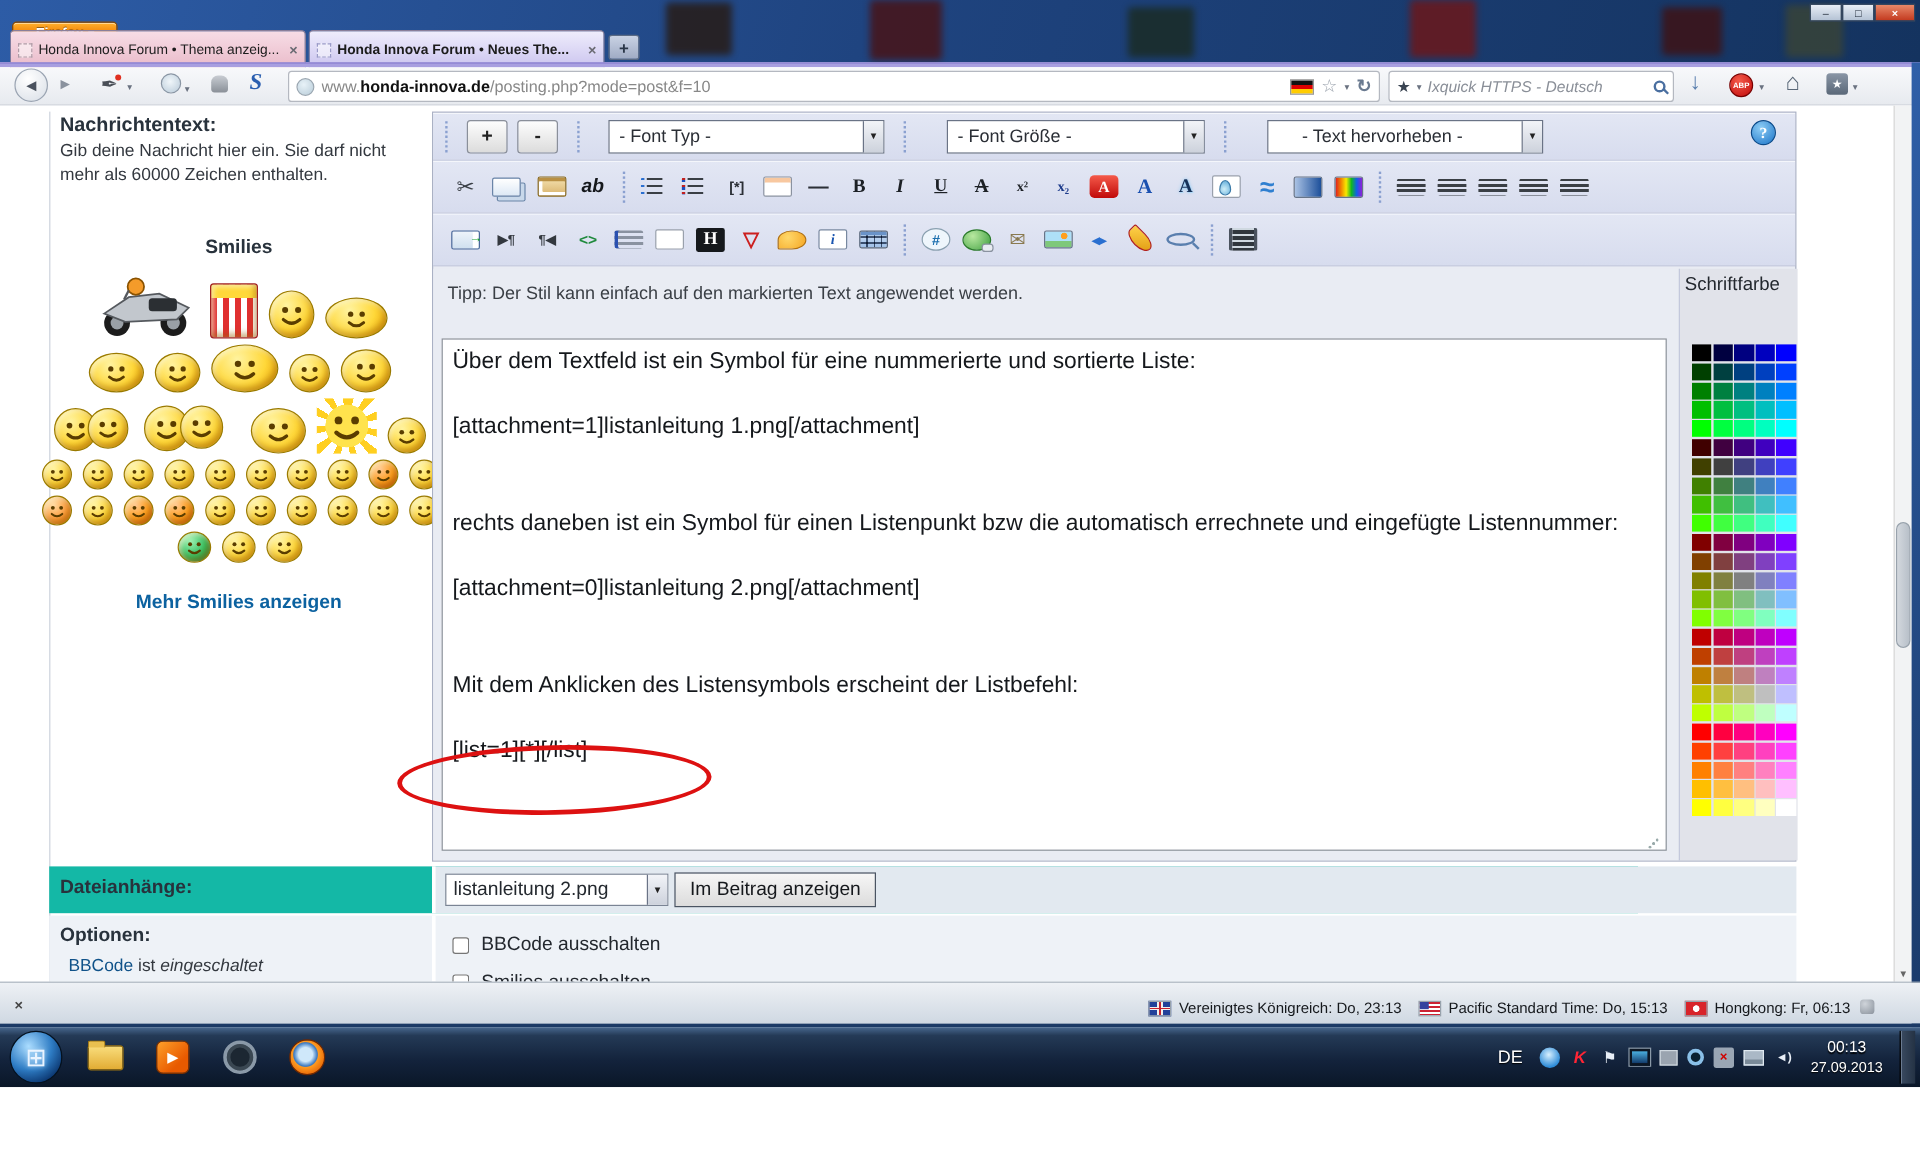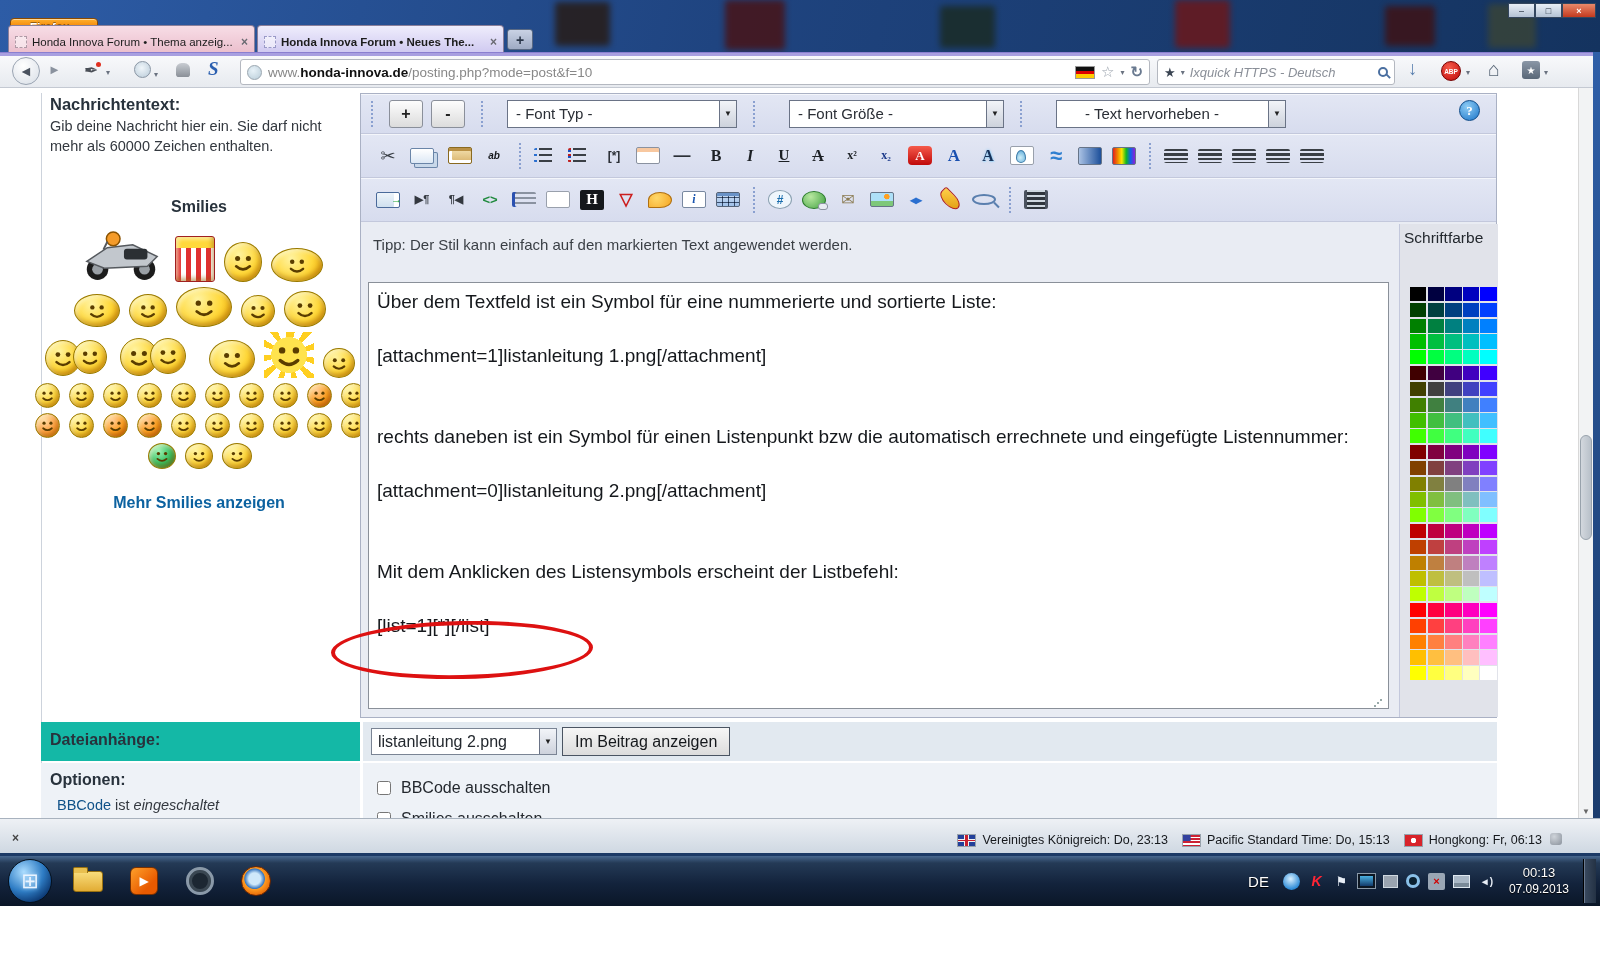--- a/index.html
+++ b/index.html
@@ -640,21 +640,21 @@
         <div class="tb-select w-highlight">
           <span class="sel-label">- Text hervorheben -</span>
           <span class="sel-arrow">▼</span>
         </div>
         <div class="help-ic">?</div>
       </div>
       <div class="tb-row tb-row2">
           <span class="tbicon" style="color: rgb(58, 63, 70); font-size: 18px;">✂</span>
           <span class="tbicon ic-copy"></span>
           <span class="tbicon ic-paste"></span>
-          <span class="tbicon" style="color: rgb(21, 24, 28); font-size: 10px; font-weight: bold; font-style: italic;">ab</span>
+          <span class="tbicon" style="color: rgb(21, 24, 28); font-size: 16px; font-weight: bold; font-style: italic;">ab</span>
           <span class="tbsep"></span>
           <span class="tbicon ic-ul"></span>
           <span class="tbicon ic-ol"></span>
           <span class="tbicon" style="color: rgb(43, 47, 54); font-size: 12px; font-weight: bold;">[*]</span>
           <span class="tbicon ic-quote"></span>
           <span class="tbicon" style="color: rgb(43, 47, 54); font-size: 17px; font-weight: bold;">—</span>
           <span class="tbicon" style="color: rgb(28, 32, 37); font-size: 16px; font-weight: bold; font-family: &quot;Liberation Serif&quot;, serif;">B</span>
           <span class="tbicon" style="color: rgb(28, 32, 37); font-size: 16px; font-weight: bold; font-style: italic; font-family: &quot;Liberation Serif&quot;, serif;">I</span>
           <span class="tbicon" style="color: rgb(28, 32, 37); font-size: 15px; font-weight: bold; text-decoration: underline; font-family: &quot;Liberation Serif&quot;, serif;">U</span>
           <span class="tbicon" style="color: rgb(28, 32, 37); font-size: 16px; font-weight: bold; text-decoration: line-through; font-family: &quot;Liberation Serif&quot;, serif;">A</span>
@@ -978,19 +978,19 @@
           <span class="tray-ic" style="color: rgb(232, 238, 246); font-size: 13px;">⚑</span>
           <span class="tray-ic ty-monitor"></span>
           <span class="tray-ic ty-box"></span>
           <span class="tray-ic ty-ring"></span>
           <span class="tray-ic ty-plug">×</span>
           <span class="tray-ic ty-net"></span>
           <span class="tray-ic" style="color: rgb(232, 238, 246); font-size: 10px; font-weight: bold;">◄)</span>
         </span>
       <div class="clock">
         <div class="t">00:13</div>
-        <div class="d">07.09.2013</div>
+        <div class="d">27.09.2013</div>
       </div>
       <div class="showdesk"></div>
     </div>
   </div>
   <div class="bottom-white"></div>
 </div>
 
 </body></html>

